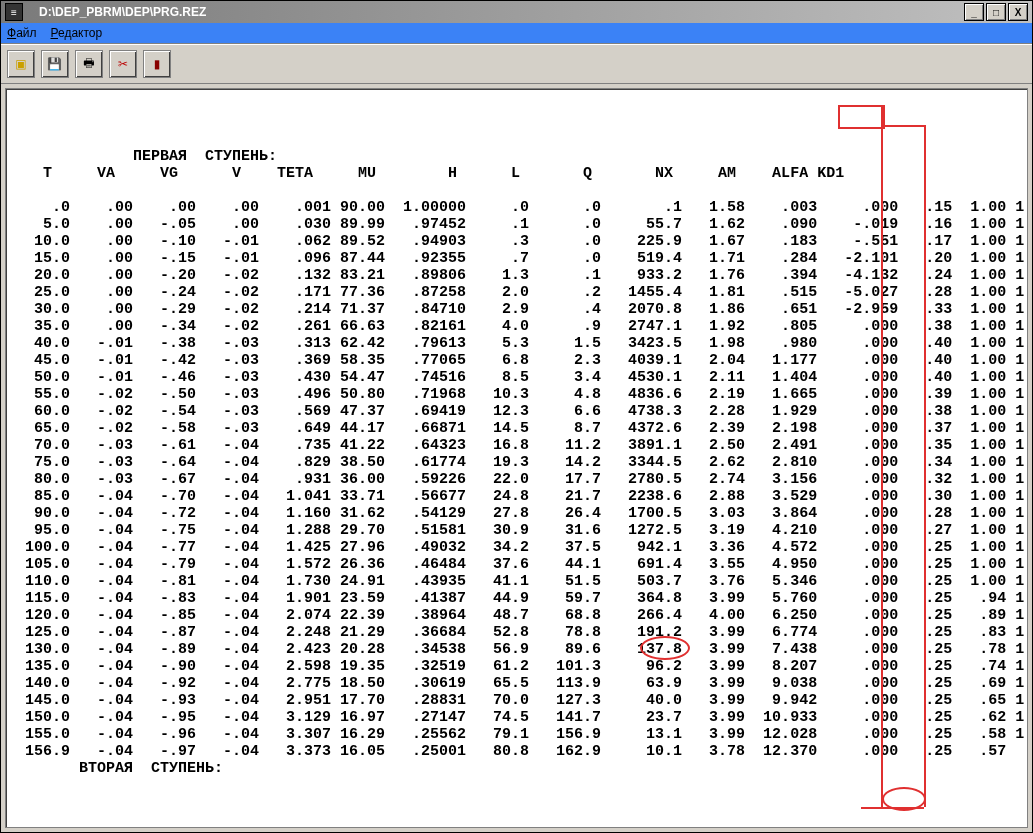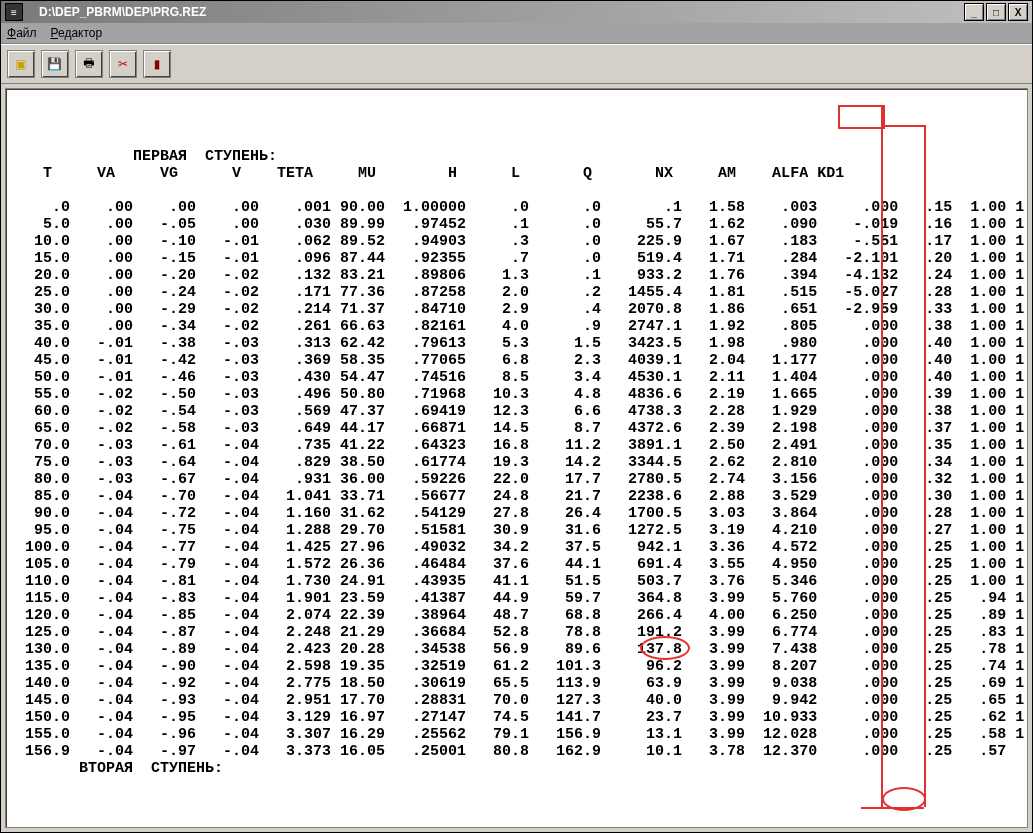--- a/index.html
+++ b/index.html
@@ -55,21 +55,21 @@
     border:1px solid #000;
     box-shadow: inset 1px 1px 0 #fff, inset -1px -1px 0 #808080;
     display:flex;align-items:center;justify-content:center;
     font-size:10px;
     font-weight:bold;
     color:#000;
   }
   
   .menubar {
     height: 20px;
-    background: #a3a3a3;
+    background: #3b82f6;
     display:flex;
     align-items:center;
     padding: 0 6px;
     gap: 14px;
     border-bottom:1px solid #808080;
     text-align:center;
   }
   .menubar span {
     font-size: 12px;
     cursor:pointer;

